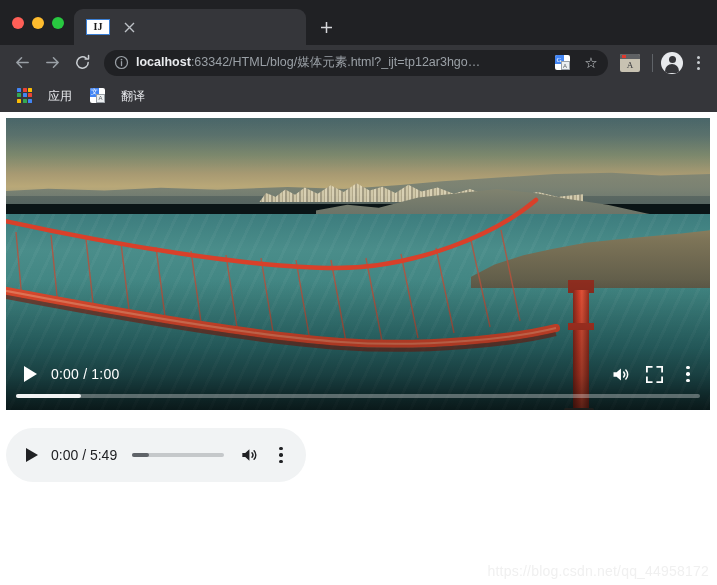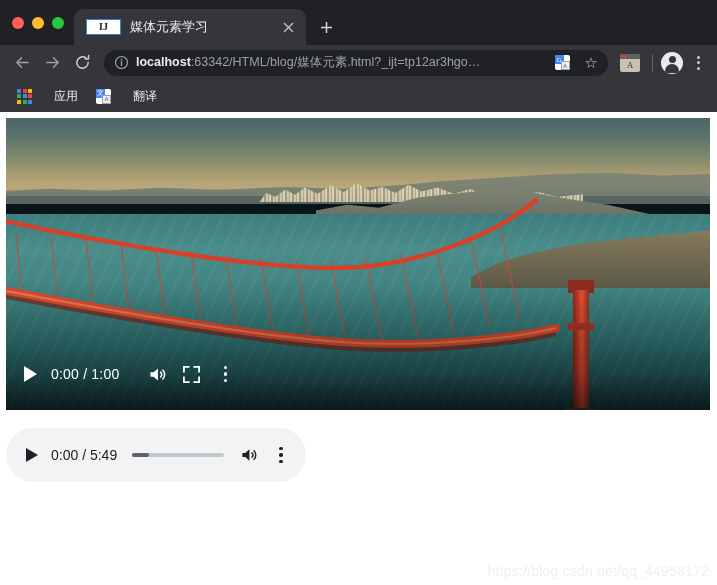--- a/index.html
+++ b/index.html
@@ -33,21 +33,21 @@
     height: 36px;
     width: 232px;
     background: #35363a;
     border-radius: 9px 9px 0 0;
     display: flex;
     align-items: center;
     padding: 0 8px 0 12px;
     gap: 9px;
   }
   .favicon {
-    width: 35px; height: 16px; flex: none;
+    width: 24px; height: 16px; flex: none;
     background: #ffffff;
     border: 1.5px solid #3b7fd4;
     display: flex; align-items: center; justify-content: center;
     font-size: 10px; font-weight: bold; color: #1a1a1a;
     font-family: "Liberation Serif", serif;
     line-height: 1;
   }
   .tab-title {
     flex: 1;
     color: #e8eaed;
@@ -140,21 +140,21 @@
   
   .bookmarks {
     height: 32px;
     background: #35363a;
     display: flex;
     align-items: center;
     padding: 0 10px;
     gap: 4px;
     flex: none;
   }
-  .bm { display: flex; align-items: center; gap: 22px; padding: 4px 7px; border-radius: 4px; }
+  .bm { display: flex; gap: 16px; padding: 4px 7px; border-radius: 4px; }
   .bm-label { font-size: 12px; color: #e8eaed; white-space: nowrap; }
   .apps-grid { width: 15px; height: 15px; display: grid; grid-template-columns: repeat(3,1fr); grid-template-rows: repeat(3,1fr); gap: 1.5px; flex: none;}
   .apps-grid i { display:block; border-radius: 0.5px; }
   .yt {
     width: 16px; height: 12px; background: #ff0000; border-radius: 3px;
     display:flex; align-items:center; justify-content:center; flex: none;
   }
   .yt::after { content:""; border-left: 5px solid #fff; border-top: 3.5px solid transparent; border-bottom: 3.5px solid transparent; margin-left: 1px;}
   .gt {
     width: 15px; height: 15px; flex: none; position: relative;
@@ -245,21 +245,21 @@
   .vignette {
     position: absolute; inset: 0;
     background: linear-gradient(to bottom, rgba(0,0,0,.05) 0%, rgba(0,0,0,0) 18%, rgba(0,0,0,0) 55%, rgba(0,0,0,.35) 88%, rgba(0,0,0,.62) 100%);
   }
 
   
   .vcontrols {
     position: absolute; left: 0; right: 0; bottom: 0;
     height: 56px;
     display: flex;
-    flex-direction: row;
+    flex-direction: column;
     justify-content: flex-start;
     padding: 0;
   }
   .vc-row {
     height: 40px;
     display: flex;
     align-items: center;
     padding: 0 12px 0 18px;
     gap: 14px;
   }
@@ -357,21 +357,20 @@
 
   <div class="tabstrip">
     <div class="traffic">
       <span class="light red"></span>
       <span class="light yellow"></span>
       <span class="light green"></span>
     </div>
 
     <div class="tab">
       <span class="favicon">IJ</span>
-      <span class="tab-title">媒体元素学习</span>
       <span class="tab-close">
         <svg width="11" height="11" viewBox="0 0 11 11">
           <path d="M1 1 L10 10 M10 1 L1 10" stroke="#bdc1c6" stroke-width="1.4" fill="none"></path>
         </svg>
       </span>
     </div>
 
     <div class="newtab">
       <svg width="13" height="13" viewBox="0 0 13 13">
         <path d="M6.5 1 V12 M1 6.5 H12" stroke="#d6d8db" stroke-width="1.5" fill="none"></path>

